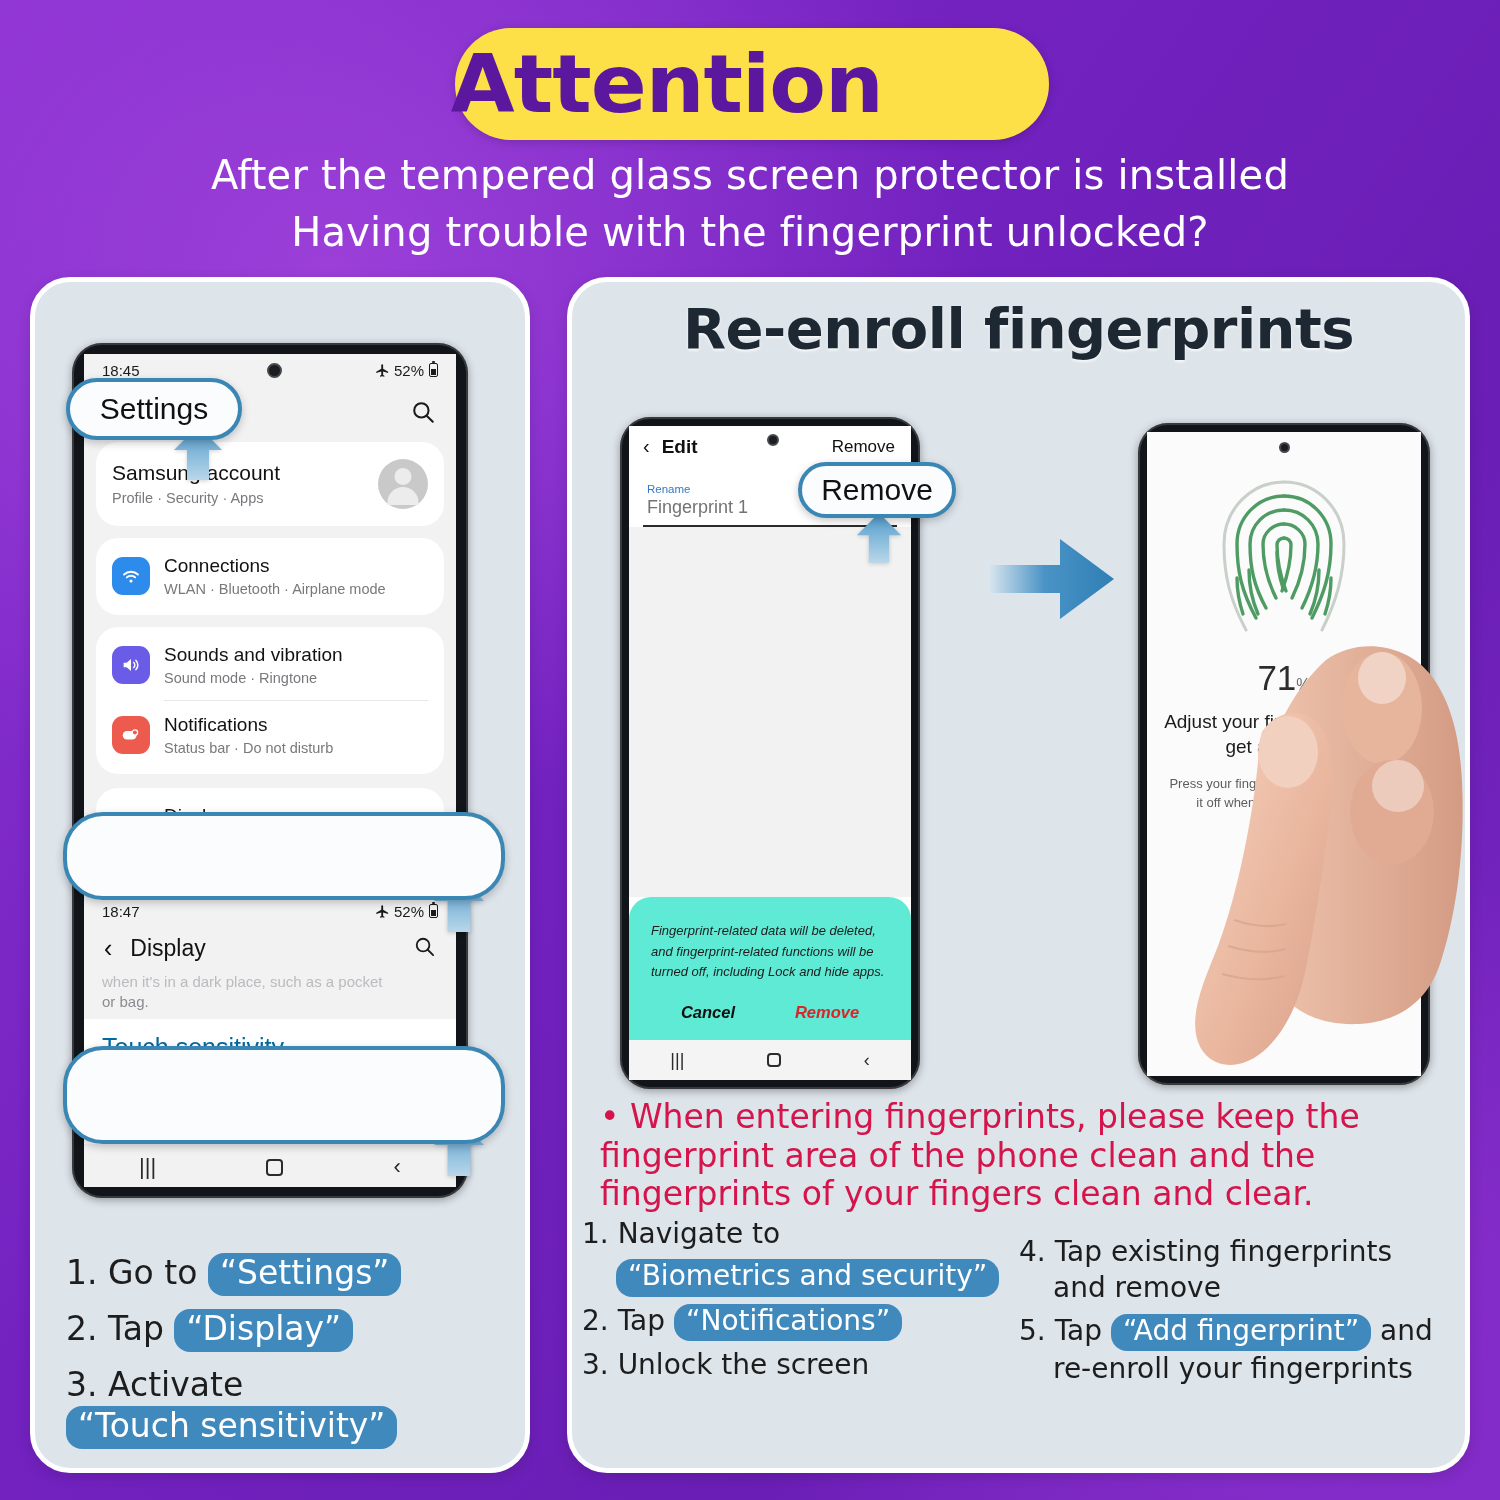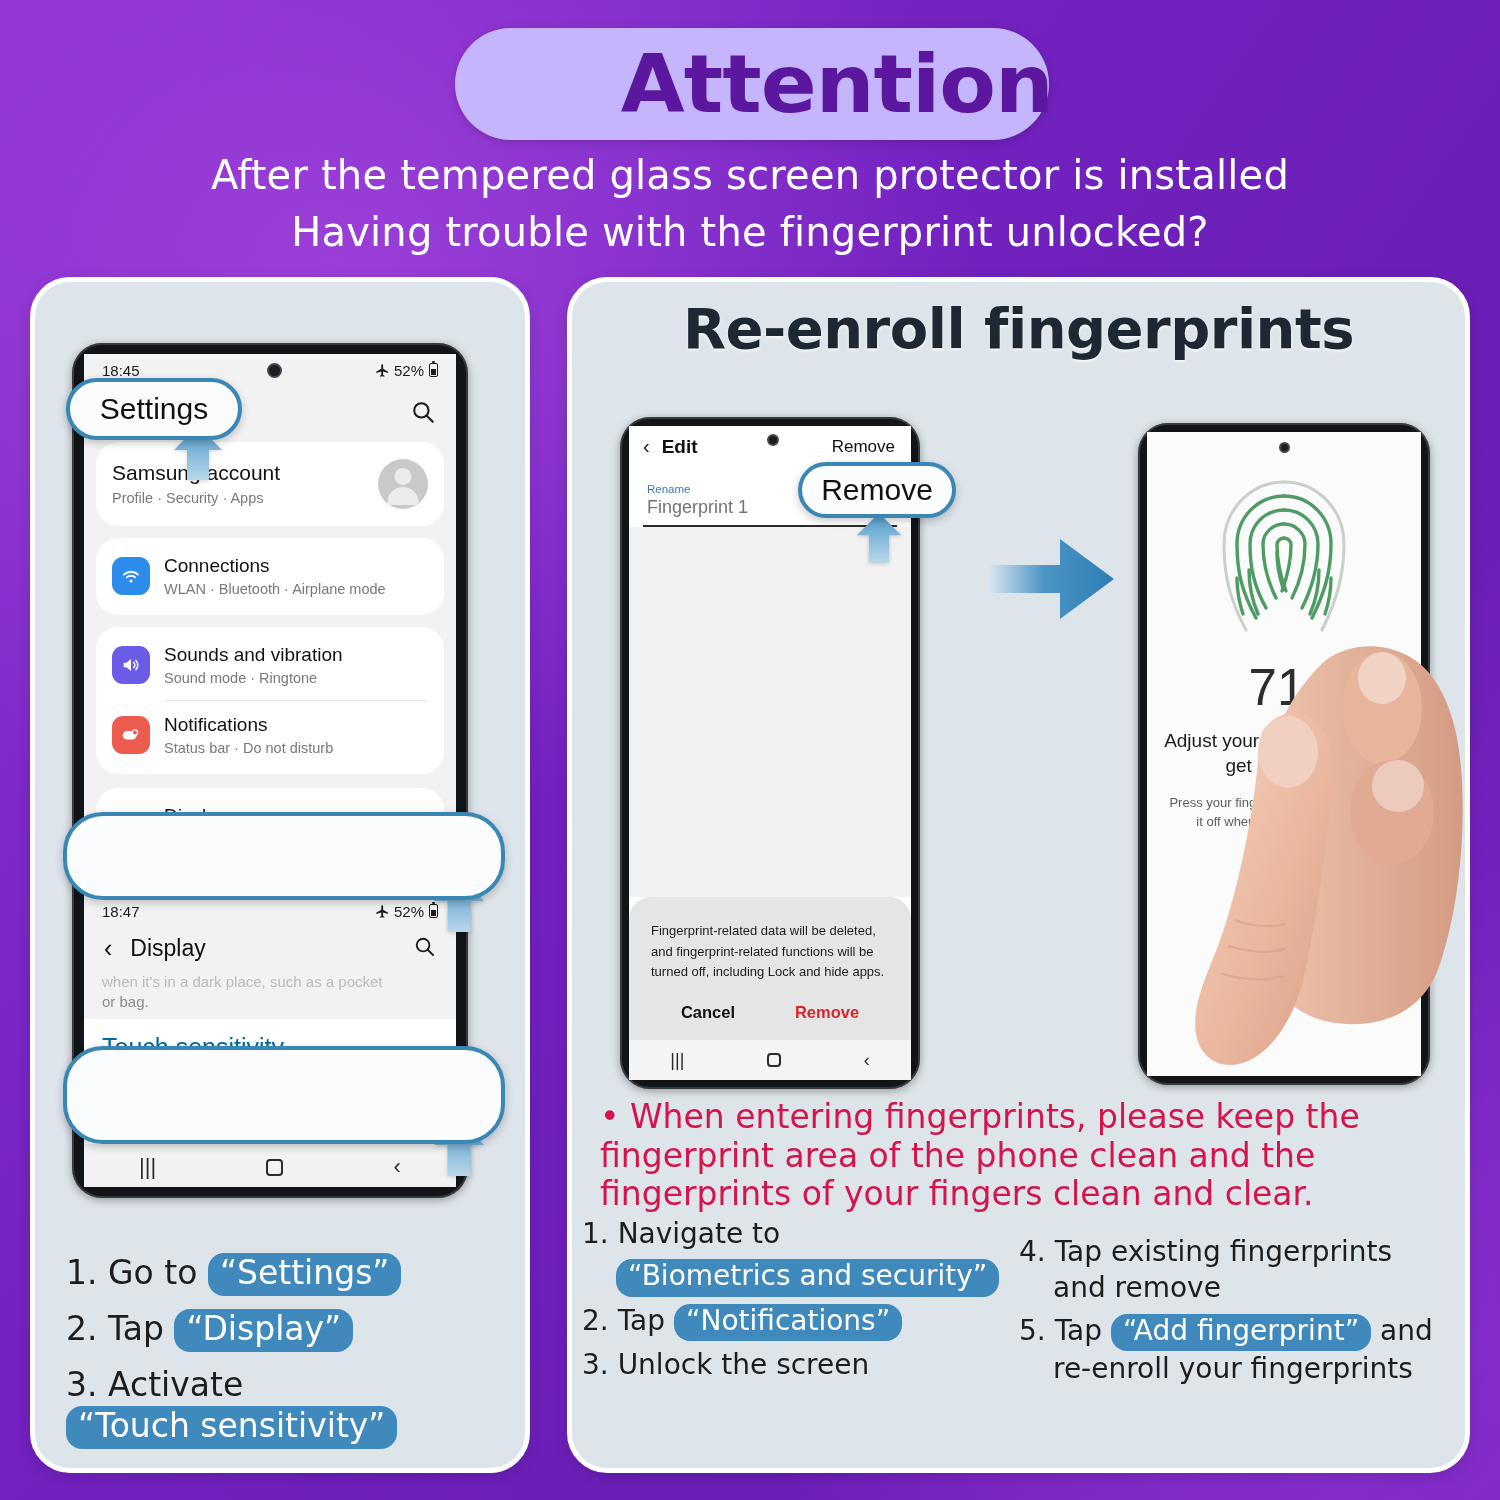--- a/index.html
+++ b/index.html
@@ -15,22 +15,22 @@
     background:
       radial-gradient(ellipse 70% 60% at 22% 18%, #9b3fd8 0%, rgba(155,63,216,0) 62%),
       radial-gradient(ellipse 60% 55% at 86% 88%, #8a2fcc 0%, rgba(138,47,204,0) 60%),
       linear-gradient(125deg, #8d33d4 0%, #7322c0 38%, #6a1eb5 70%, #7c28c6 100%);
   }
 
   
   .attention-pill {
     position: absolute; left: 455px; top: 28px;
     width: 594px; height: 112px;
-    background: #c4b5fd; border-radius: 60px;
-    display: flex; align-items: center; justify-content: flex-end;
+    background: #fde047; border-radius: 60px;
+    display: flex; align-items: center; justify-content: flex-start;
     box-shadow: 0 2px 10px rgba(0,0,0,.18);
   }
   .attention-text {
     font-family: "DejaVu Sans", sans-serif;
     font-weight: 700; font-size: 81px; color: #5b189f;
     letter-spacing: -1px; transform: scaleX(1.02);
     line-height: 1;
   }
   .sub1, .sub2 {
     position: absolute; width: 100%; text-align: center;
@@ -183,32 +183,32 @@
     padding: 9px 16px 9px 14px; background:#fff; }
   .ed-left { display:flex; align-items:center; gap:12px; }
   .ed-title { font-size:19px; color:#111; font-weight:600; }
   .ed-remove { font-size:17px; color:#111; }
   .rename-lbl { font-size:11.5px; color:#3579c6; padding: 16px 18px 0 18px; }
   .fp-name { font-size:18px; color:#737373; padding: 2px 18px 7px 18px;}
   .fp-underline { height:2px; background:#2b2b2b; margin: 0 14px; }
   .ed-body { flex:1; background:#f2f2f2; }
 
   .dialog {
-    background:#e5e5e5; border-radius: 22px 22px 0 0; padding: 24px 22px 10px 22px;
+    background:#5eead4; border-radius: 22px 22px 0 0; padding: 24px 22px 10px 22px; font-style: italic;
   }
   .dlg-text { font-size:13px; color:#1d1d1d; line-height:1.58; }
   .dlg-btns { display:flex; justify-content:space-around; padding: 20px 0 8px 0; }
   .dlg-cancel { font-size:16.5px; color:#111; font-weight:600; }
   .dlg-remove { font-size:16.5px; color:#d9252a; font-weight:600; }
 
   
   #phone-scan { left: 1138px; top: 423px; width: 292px; height: 662px; }
   #screen-scan { left: 9px; top: 9px; width: 274px; height: 644px; background:#fbfbfb; }
   .scan-pct { text-align:center; margin-top: 12px; }
-  .scan-pct .n { font-size:51px; color:#2d2d2d; font-weight:300;}
+  .scan-pct .n { font-size:35px; color:#2d2d2d; font-weight:300;}
   .scan-pct .p { font-size:16px; color:#6a6a6a; }
   .scan-h { text-align:center; font-size:19px; color:#1b1b1b; line-height:1.3; margin-top:12px; padding:0 14px;}
   .scan-s { text-align:center; font-size:13px; color:#5d5d5d; line-height:1.42; margin-top:16px; padding:0 18px;}
   .sensor {
     position:absolute; left:50%; transform:translateX(-50%);
     bottom: 108px; width: 64px; height: 64px; border-radius: 22px; background:#5e5a57;
   }
 
   
   .hand { position:absolute; z-index:9; pointer-events:none; }

